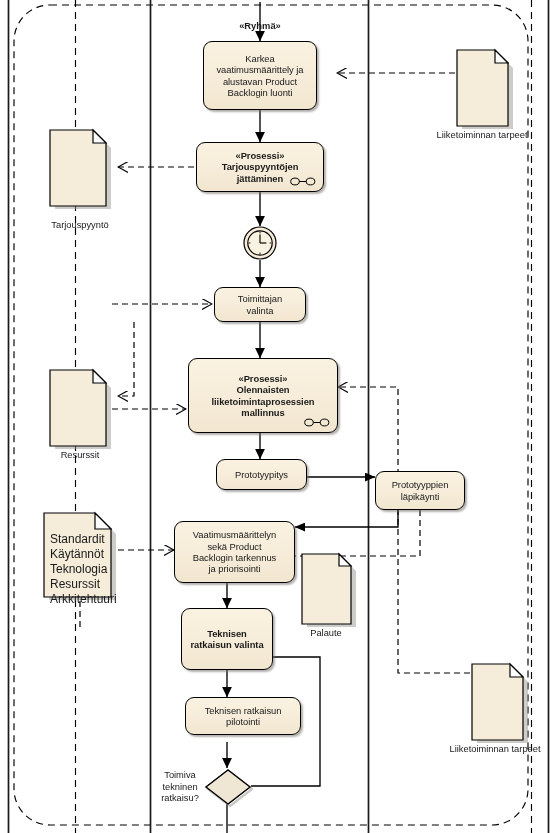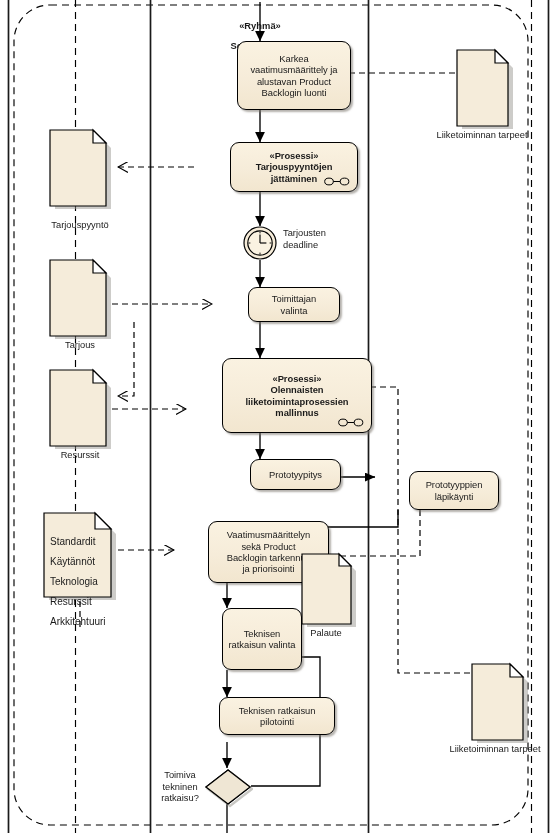--- a/index.html
+++ b/index.html
@@ -21,41 +21,40 @@
     border:1px solid #000000;
     border-radius:9px;
     box-shadow:2px 2px 2px rgba(120,115,105,.55);
     display:flex;align-items:center;justify-content:center;
     text-align:center;
     color:#1a1a1a;
     font-size:9.4px;
     line-height:11.4px;
     letter-spacing:-.05px;
     padding:2px 5px;
-    margin-left:34px;
   }
   .task .lbl{display:block;white-space:pre-line;}
   .task.bold{font-weight:bold;}
   
   .subp{
     position:absolute;right:7px;bottom:5px;
     width:26px;height:9px;
   }
 
   
   .docart{position:absolute;}
   .docart .caption{
     position:absolute;left:50%;transform:translateX(-50%);
     white-space:nowrap;
     font-size:9.3px;color:#1a1a1a;line-height:11px;
     text-align:center;
   }
   .docart .inner{
     position:absolute;
-    font-size:10px;line-height:20px;color:#1a1a1a;
+    font-size:12px;line-height:15px;color:#1a1a1a;
     text-align:left;white-space:pre-line;
   }
 
   
   .gw{position:absolute;}
   .gwlabel{
     position:absolute;font-size:9.3px;line-height:11.6px;
     color:#1a1a1a;text-align:center;white-space:pre-line;
   }
 
@@ -194,21 +193,21 @@
 sekä Product
 Backlogin tarkennus
 ja priorisointi</span>
   </div>
 
   <div class="task" style="left:375px;top:471px;width:90px;height:39px;">
     <span class="lbl">Prototyyppien
 läpikäynti</span>
   </div>
 
-  <div class="task" style="left:188px;top:608px;width:80px;height:62px;">
+  <div class="task" style="left:181px;top:608px;width:92px;height:62px;font-weight:bold;">
     <span class="lbl">Teknisen
 ratkaisun valinta</span>
   </div>
 
   <div class="task" style="left:185px;top:697px;width:116px;height:38px;">
     <span class="lbl">Teknisen ratkaisun
 pilotointi</span>
   </div>
 
   <div class="evt" style="left:243px;top:226px;width:34px;height:34px;">
@@ -216,22 +215,20 @@
       <circle cx="17" cy="17" r="16" fill="#f6ecd9" stroke="#000" stroke-width="1.2"></circle>
       <circle cx="17" cy="17" r="12.2" fill="#faf2e1" stroke="#000" stroke-width="1.2"></circle>
       <line x1="17" y1="17" x2="17" y2="8.6" stroke="#000" stroke-width="1.15"></line>
       <line x1="17" y1="17" x2="23.4" y2="17" stroke="#000" stroke-width="1.15"></line>
       <line x1="17" y1="5.6" x2="17" y2="7.4" stroke="#000" stroke-width=".9"></line>
       <line x1="17" y1="26.6" x2="17" y2="28.4" stroke="#000" stroke-width=".9"></line>
       <line x1="5.6" y1="17" x2="7.4" y2="17" stroke="#000" stroke-width=".9"></line>
       <line x1="26.6" y1="17" x2="28.4" y2="17" stroke="#000" stroke-width=".9"></line>
     </svg>
   </div>
-  <div class="evtlabel" style="left:283px;top:228px;width:80px;">Tarjousten
-deadline</div>
 
   <div class="gw" style="left:203px;top:768px;width:50px;height:40px;">
     <svg viewBox="0 0 50 40" width="50" height="40">
       <polygon points="25,2 47,19 25,36 3,19" fill="#efe6d4" stroke="#000" stroke-width="1.2"></polygon>
       <polygon points="27,4 49,21 27,38 5,21" fill="none" stroke="#9c9a93" stroke-width="2.4" opacity=".55"></polygon>
       <polygon points="25,2 47,19 25,36 3,19" fill="#efe6d4" stroke="#000" stroke-width="1.2"></polygon>
     </svg>
   </div>
   <div class="gwlabel" style="left:156px;top:770px;width:48px;">Toimiva
 tekninen
@@ -239,28 +236,20 @@
 
   <div class="docart" style="left:48px;top:128px;width:64px;height:100px;">
     <svg width="64" height="82" viewBox="0 0 64 82">
       <path d="M4,4 h43 l13,13 v61 h-56 z" fill="#9c9a93" opacity=".5" transform="translate(3,3)"></path>
       <path d="M2,2 h43 l13,13 v63 h-56 z" fill="#f5ecda" stroke="#000" stroke-width="1.2"></path>
       <path d="M45,2 v13 h13 z" fill="#ffffff" stroke="#000" stroke-width="1.2"></path>
     </svg>
     <div class="caption" style="left:32px;top:92px;">Tarjouspyyntö</div>
   </div>
 
-  <div class="docart" style="left:48px;top:258px;width:64px;height:100px;">
-    <svg width="64" height="82" viewBox="0 0 64 82">
-      <path d="M4,4 h43 l13,13 v61 h-56 z" fill="#9c9a93" opacity=".5" transform="translate(3,3)"></path>
-      <path d="M2,2 h43 l13,13 v63 h-56 z" fill="#f5ecda" stroke="#000" stroke-width="1.2"></path>
-      <path d="M45,2 v13 h13 z" fill="#ffffff" stroke="#000" stroke-width="1.2"></path>
-    </svg>
-    <div class="caption" style="left:32px;top:82px;">Tarjous</div>
-  </div>
 
   <div class="docart" style="left:48px;top:368px;width:64px;height:100px;">
     <svg width="64" height="82" viewBox="0 0 64 82">
       <path d="M4,4 h43 l13,13 v61 h-56 z" fill="#9c9a93" opacity=".5" transform="translate(3,3)"></path>
       <path d="M2,2 h43 l13,13 v63 h-56 z" fill="#f5ecda" stroke="#000" stroke-width="1.2"></path>
       <path d="M45,2 v13 h13 z" fill="#ffffff" stroke="#000" stroke-width="1.2"></path>
     </svg>
     <div class="caption" style="left:32px;top:82px;">Resurssit</div>
   </div>
 

